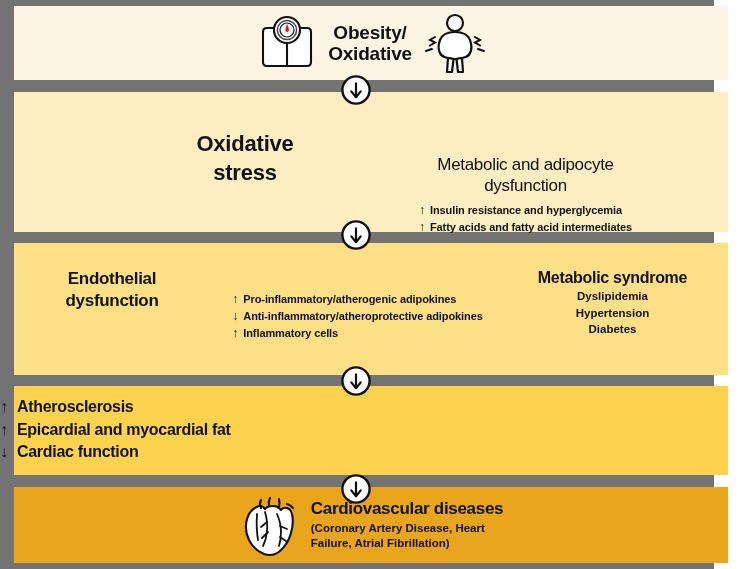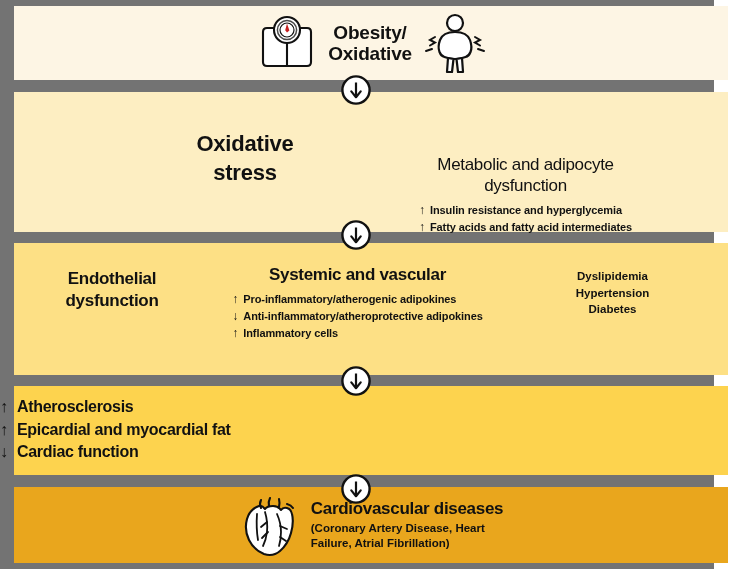--- a/index.html
+++ b/index.html
@@ -155,36 +155,37 @@
     </svg>
   </span>
 
   <div class="endothelial">
     <span>Endothelial</span><br>
     <span>dysfunction</span>
   </div>
 
   <div class="inflam-block">
     <div class="hd">
-      <span>Systemic and vascular</span><br>
+      <br>
     </div>
     <div class="sublist">
       <div class="li">
         <span class="ar">↑</span><span>Pro-inflammatory/atherogenic adipokines</span>
       </div>
       <div class="li">
         <span class="ar">↓</span><span>Anti-inflammatory/atheroprotective adipokines</span>
       </div>
       <div class="li">
         <span class="ar">↑</span><span>Inflammatory cells</span>
       </div>
     </div>
   </div>
 
   <div class="metsyn-block">
+    <div class="hd">Metabolic syndrome</div>
     <div class="li">Dyslipidemia</div>
     <div class="li">Hypertension</div>
     <div class="li">Diabetes</div>
   </div>
 
   <span class="arrow a3">
     <svg viewBox="0 0 34 34" width="34" height="34">
       <circle cx="17" cy="17" r="13.6" fill="#ffffff" stroke="#111111" stroke-width="2.4"></circle>
       <line x1="17" y1="9.5" x2="17" y2="23" stroke="#111111" stroke-width="2.2"></line>
       <path d="M12.3 18.4 L17 24.2 L21.7 18.4" fill="none" stroke="#111111" stroke-width="2.2" stroke-linecap="round" stroke-linejoin="round"></path>

